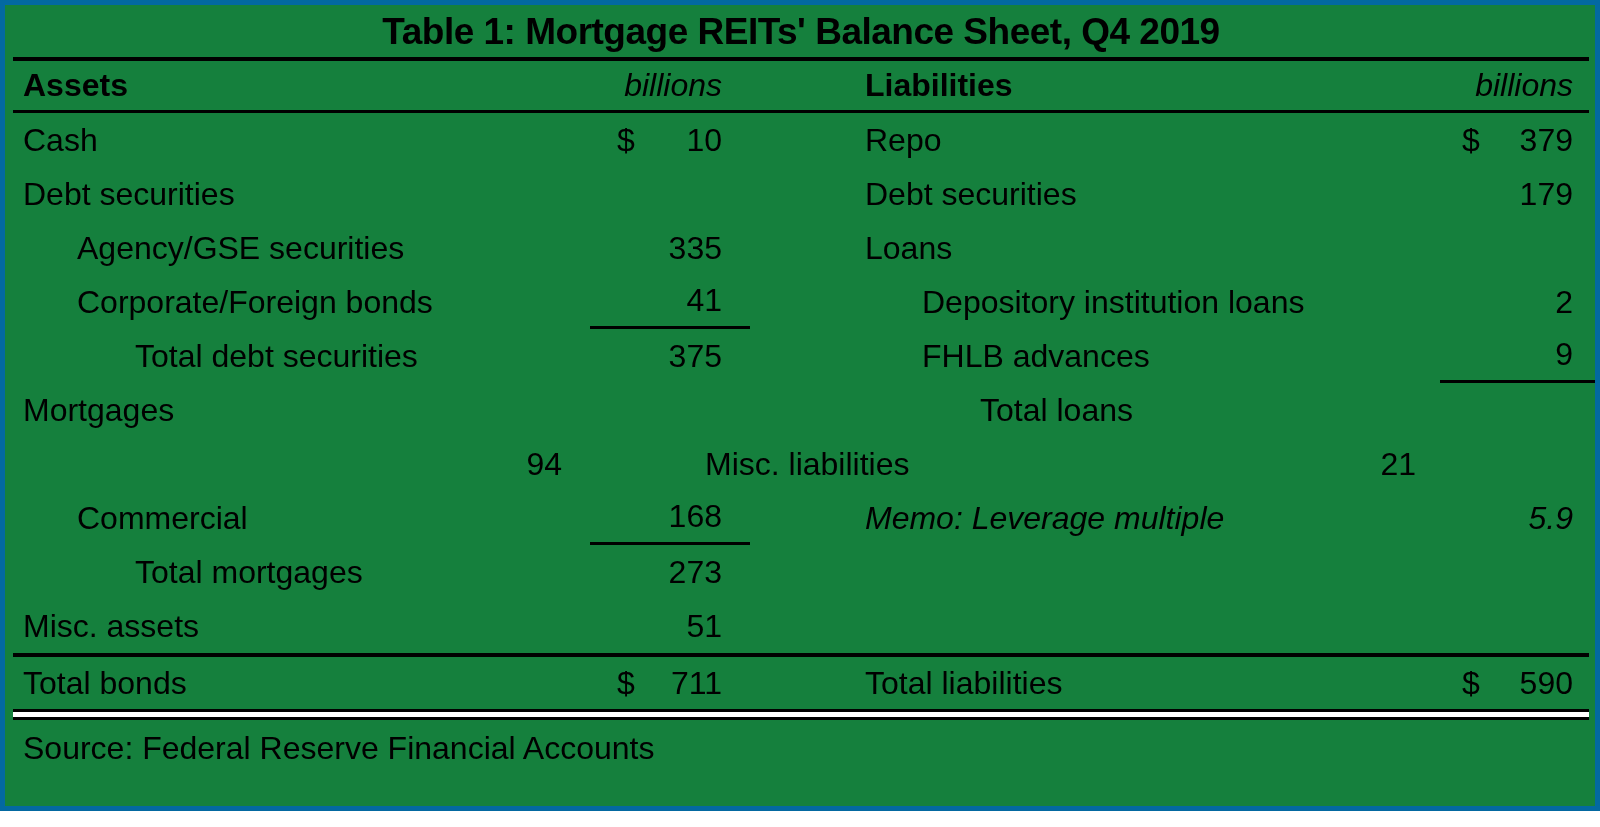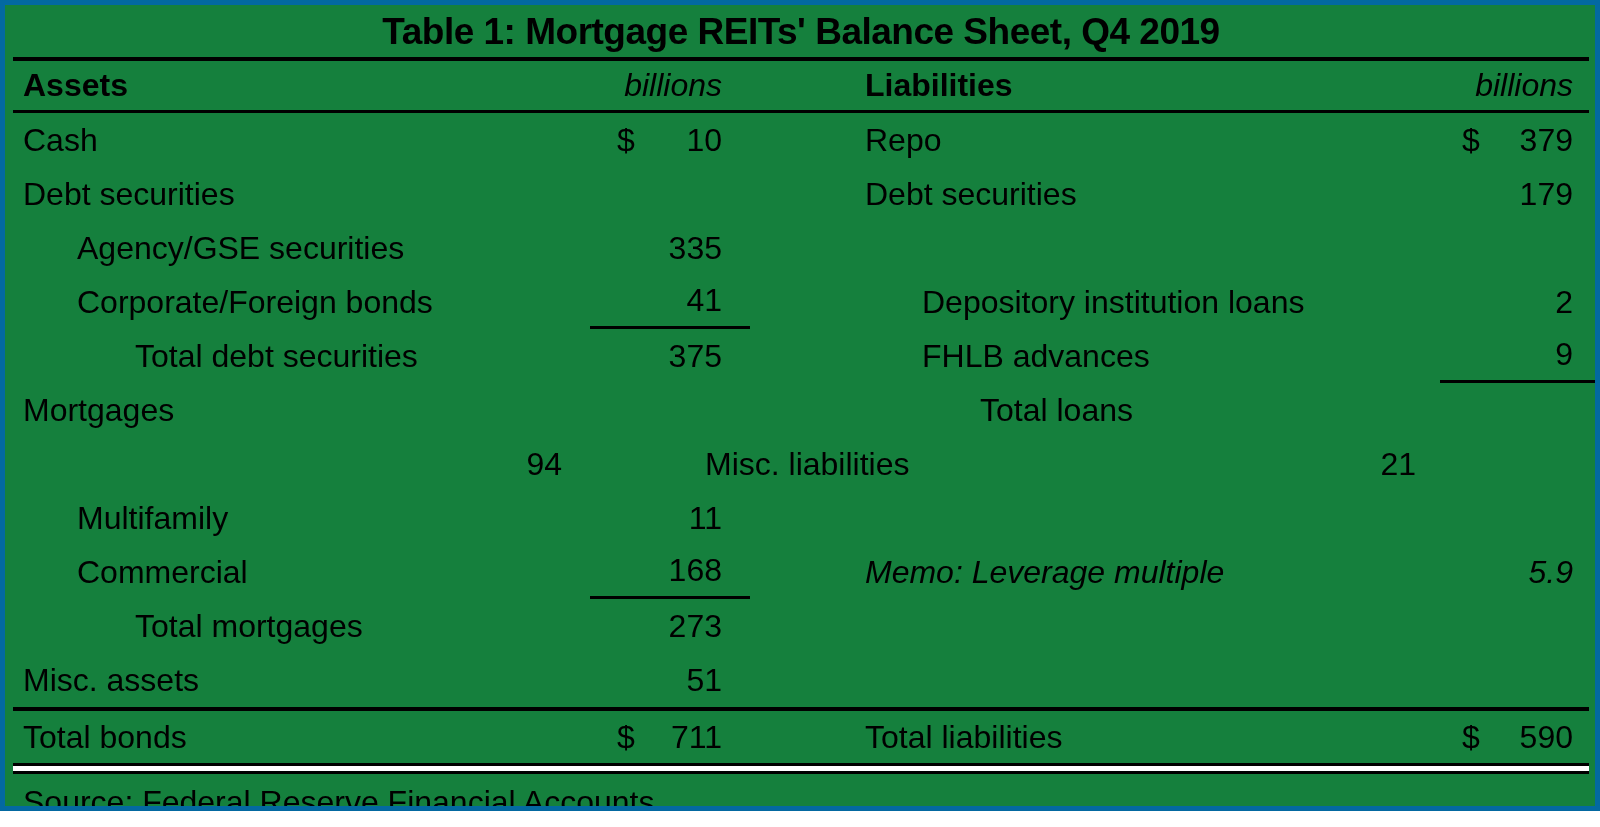--- a/index.html
+++ b/index.html
@@ -95,20 +95,21 @@
       <div class="val val-l">
         <span class="num">179</span>
       </div>
     </div>
 
     <div class="grid row">
       <div class="cell-label ia1">Agency/GSE securities</div>
       <div class="val val-a">
         <span class="num">335</span>
       </div>
+      <div class="cell-label il0">Loans</div>
       <div class="val val-l"></div>
     </div>
 
     <div class="grid row">
       <div class="cell-label ia1">Corporate/Foreign bonds</div>
       <div class="val val-a uline">
         <span class="num">41</span>
       </div>
       <div class="cell-label il1">Depository institution loans</div>
       <div class="val val-l">
@@ -136,28 +137,20 @@
     <div class="grid row">
       <div class="val val-a">
         <span class="num">94</span>
       </div>
       <div class="cell-label il0">Misc. liabilities</div>
       <div class="val val-l">
         <span class="num">21</span>
       </div>
     </div>
 
-    <div class="grid row">
-      <div class="cell-label ia1">Multifamily</div>
-      <div class="val val-a">
-        <span class="num">11</span>
-      </div>
-      <div class="cell-label il0"></div>
-      <div class="val val-l"></div>
-    </div>
 
     <div class="grid row">
       <div class="cell-label ia1">Commercial</div>
       <div class="val val-a uline">
         <span class="num">168</span>
       </div>
       <div class="cell-label il0 italic">Memo: Leverage multiple</div>
       <div class="val val-l italic">
         <span class="num">5.9</span>
       </div>

